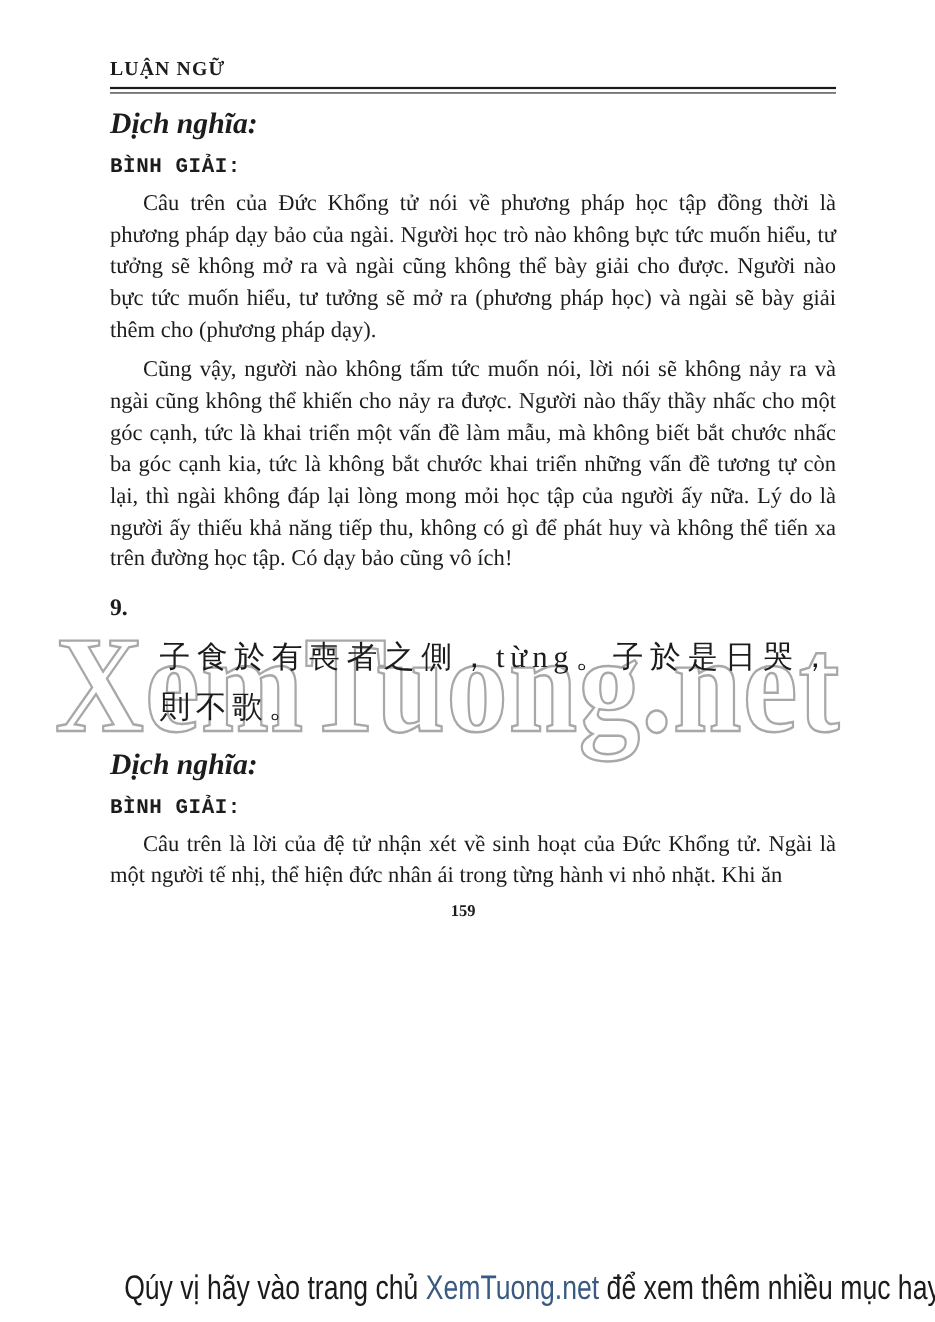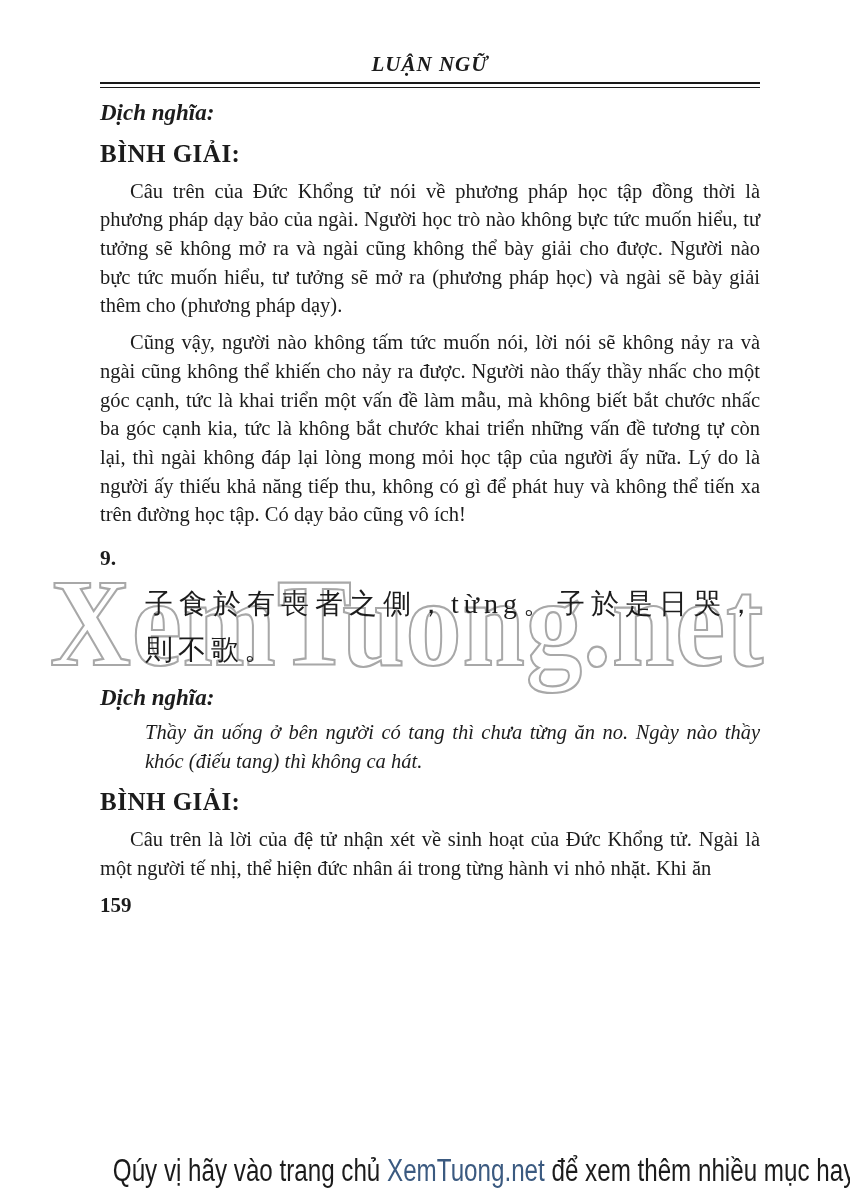--- a/index.html
+++ b/index.html
@@ -16,46 +16,46 @@
     line-height: 1.4;
   }
   .content {
     position: absolute;
     left: 100px;
     top: 52px;
     width: 660px;
     z-index: 2;
   }
   .running-head {
-    text-align: center;
+    text-align: left;
     font-weight: bold;
-    font-size: 21px;
+    font-size: 18px;
     letter-spacing: 1px;
     line-height: 1.15;
-    font-style: italic;
   }
   .head-rule {
     margin-top: 6px;
     height: 3px;
     border-top: 2.5px solid #1a1a1a;
     border-bottom: 1.5px solid #1a1a1a;
   }
   .h-dich {
     margin-top: 11px;
     font-weight: bold;
     font-style: italic;
-    font-size: 23px;
+    font-size: 27px;
     line-height: 1.2;
   }
   .h-binh {
     margin-top: 12px;
     font-weight: bold;
-    font-size: 25px;
+    font-size: 19px;
     letter-spacing: 0.5px;
     line-height: 1.2;
+    font-family: Liberation Mono, monospace;
   }
   .quote {
     margin: 6px 0 0 45px;
     font-style: italic;
     text-align: justify;
   }
   .para {
     margin: 8px 0 0 0;
     text-indent: 30px;
     text-align: justify;
@@ -72,23 +72,23 @@
     letter-spacing: 5px;
     text-align: justify;
   }
   .translit {
     margin: 6px 0 0 45px;
     font-style: italic;
     text-align: justify;
   }
   .page-number {
     margin-top: 8px;
-    text-align: left;
+    text-align: center;
     font-weight: bold;
-    font-size: 21px;
+    font-size: 15px;
     padding-right: 18px;
   }
   .watermark {
     position: absolute;
     left: 50px;
     top: 560px;
     width: 760px;
     z-index: 1;
     font-family: "Liberation Serif", "DejaVu Serif", serif;
     font-weight: bold;
@@ -148,21 +148,20 @@
     <div class="para">Cũng vậy, người nào không tấm tức muốn nói, lời nói sẽ không nảy ra và ngài cũng không thể khiến cho nảy ra được. Người nào thấy thầy nhấc cho một góc cạnh, tức là khai triển một vấn đề làm mẫu, mà không biết bắt chước nhấc ba góc cạnh kia, tức là không bắt chước khai triển những vấn đề tương tự còn lại, thì ngài không đáp lại lòng mong mỏi học tập của người ấy nữa. Lý do là người ấy thiếu khả năng tiếp thu, không có gì để phát huy và không thể tiến xa trên đường học tập. Có dạy bảo cũng vô ích!</div>
 
 
     <div class="sec-num">9.</div>
 
     <div class="chinese">子食於有喪者之側，từng。子於是日哭，則不歌。</div>
 
 
     <div class="h-dich">Dịch nghĩa:</div>
 
-    <div class="quote">Thầy ăn uống ở bên người có tang thì chưa từng ăn no. Ngày nào thầy khóc (điếu tang) thì không ca hát.</div>
 
     <div class="h-binh">BÌNH GIẢI:</div>
 
     <div class="para">Câu trên là lời của đệ tử nhận xét về sinh hoạt của Đức Khổng tử. Ngài là một người tế nhị, thể hiện đức nhân ái trong từng hành vi nhỏ nhặt. Khi ăn</div>
 
     <div class="page-number">159</div>
 
   </div>
 
   <div class="footer">

